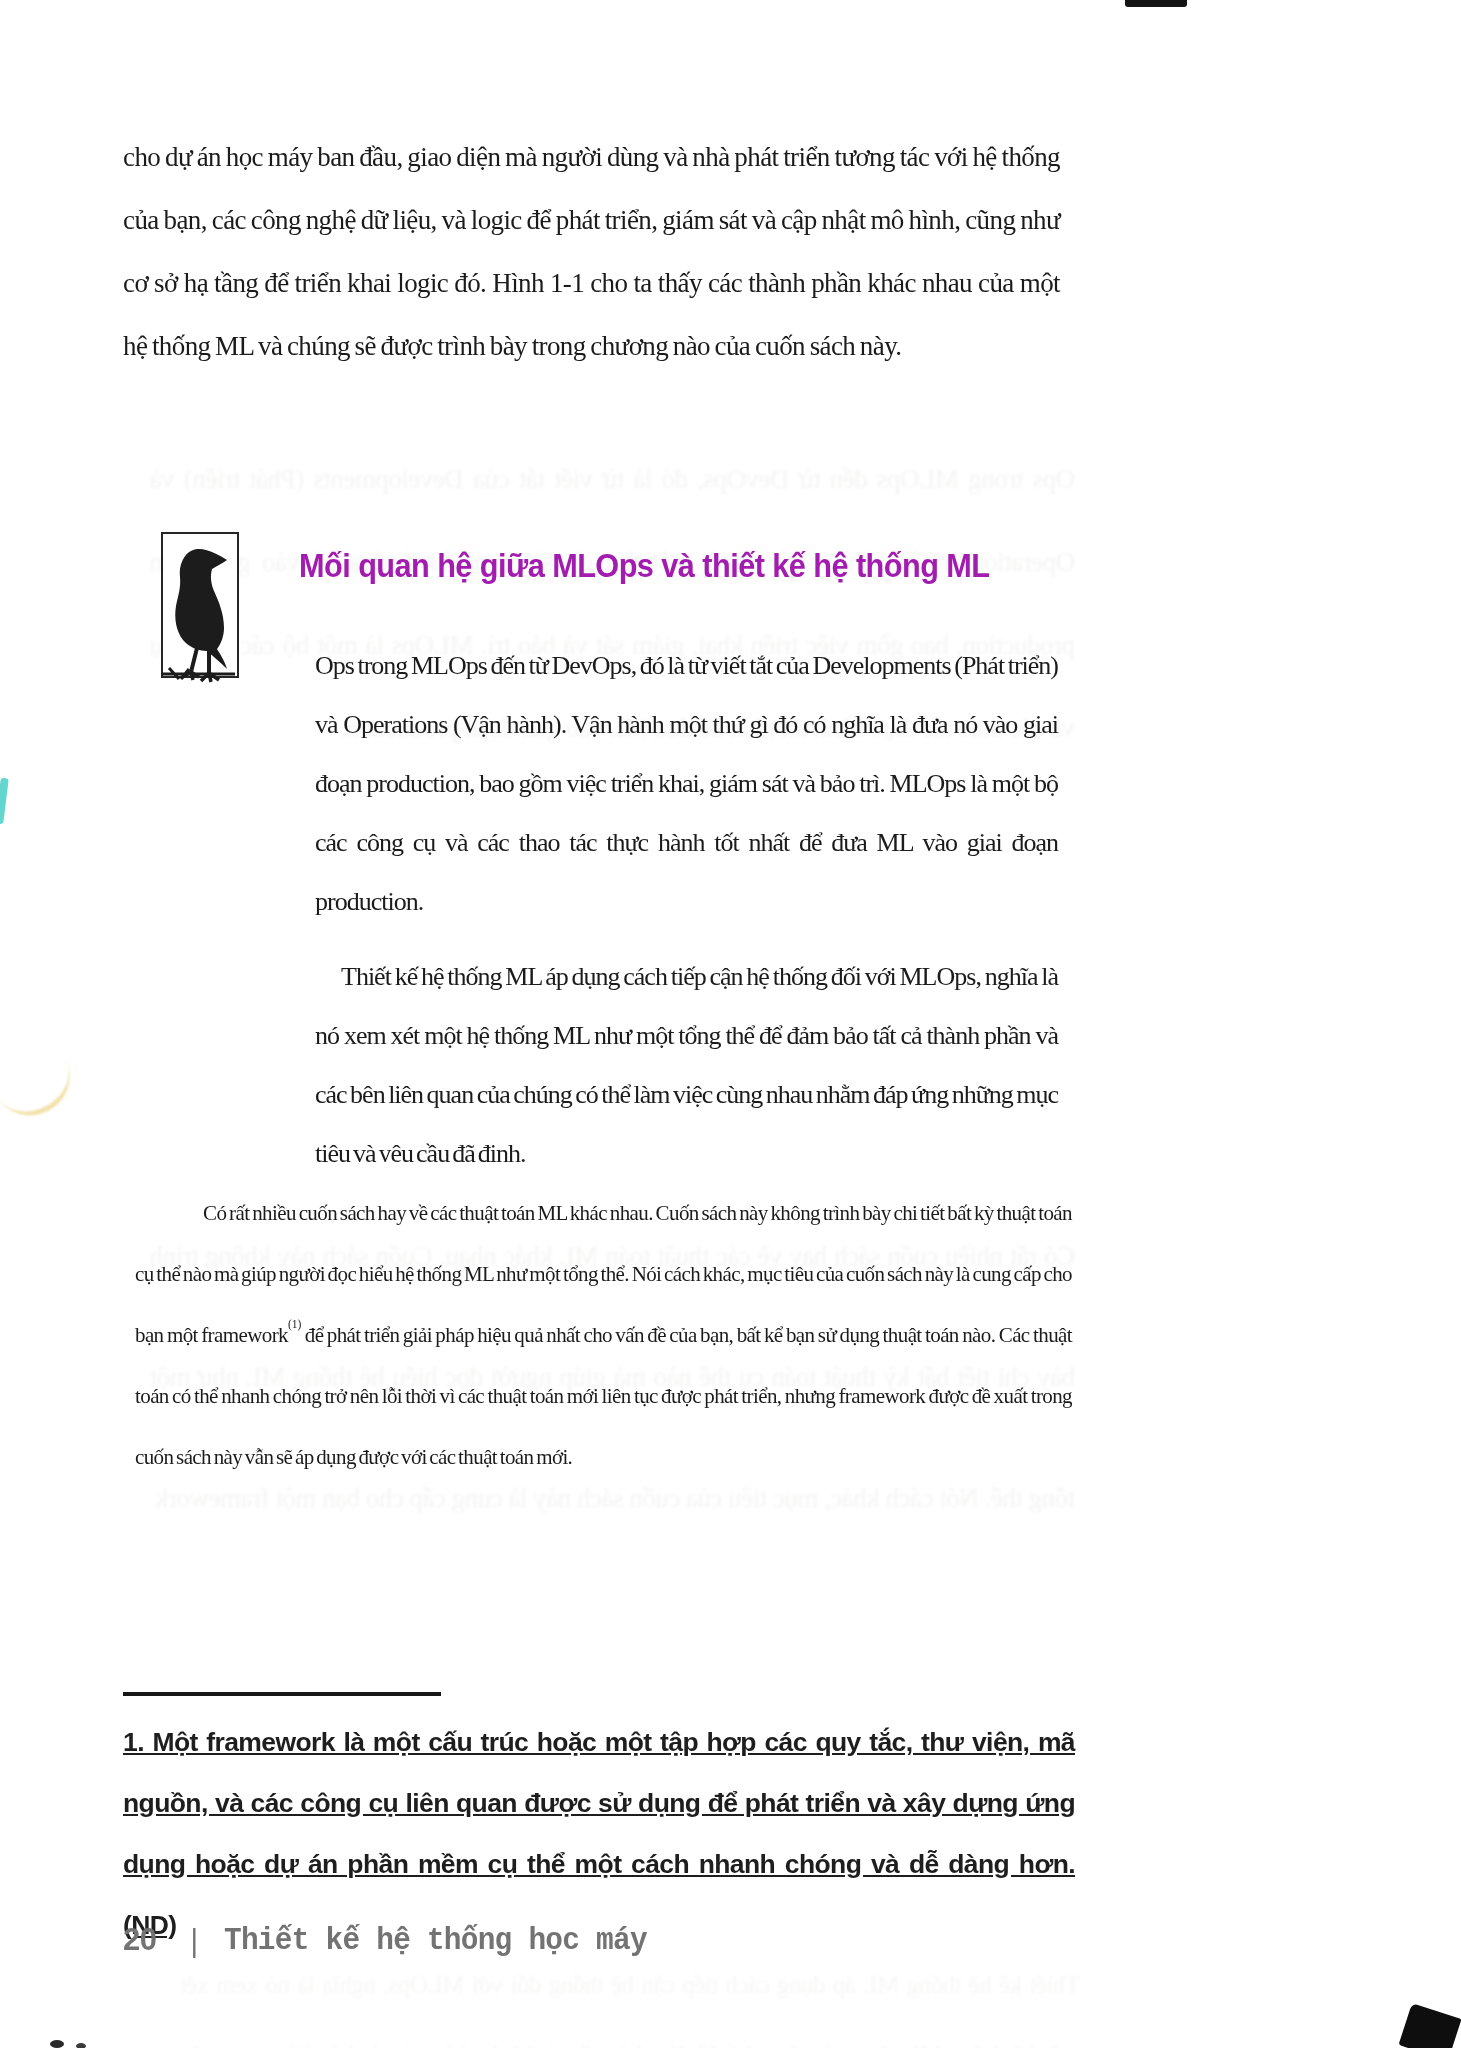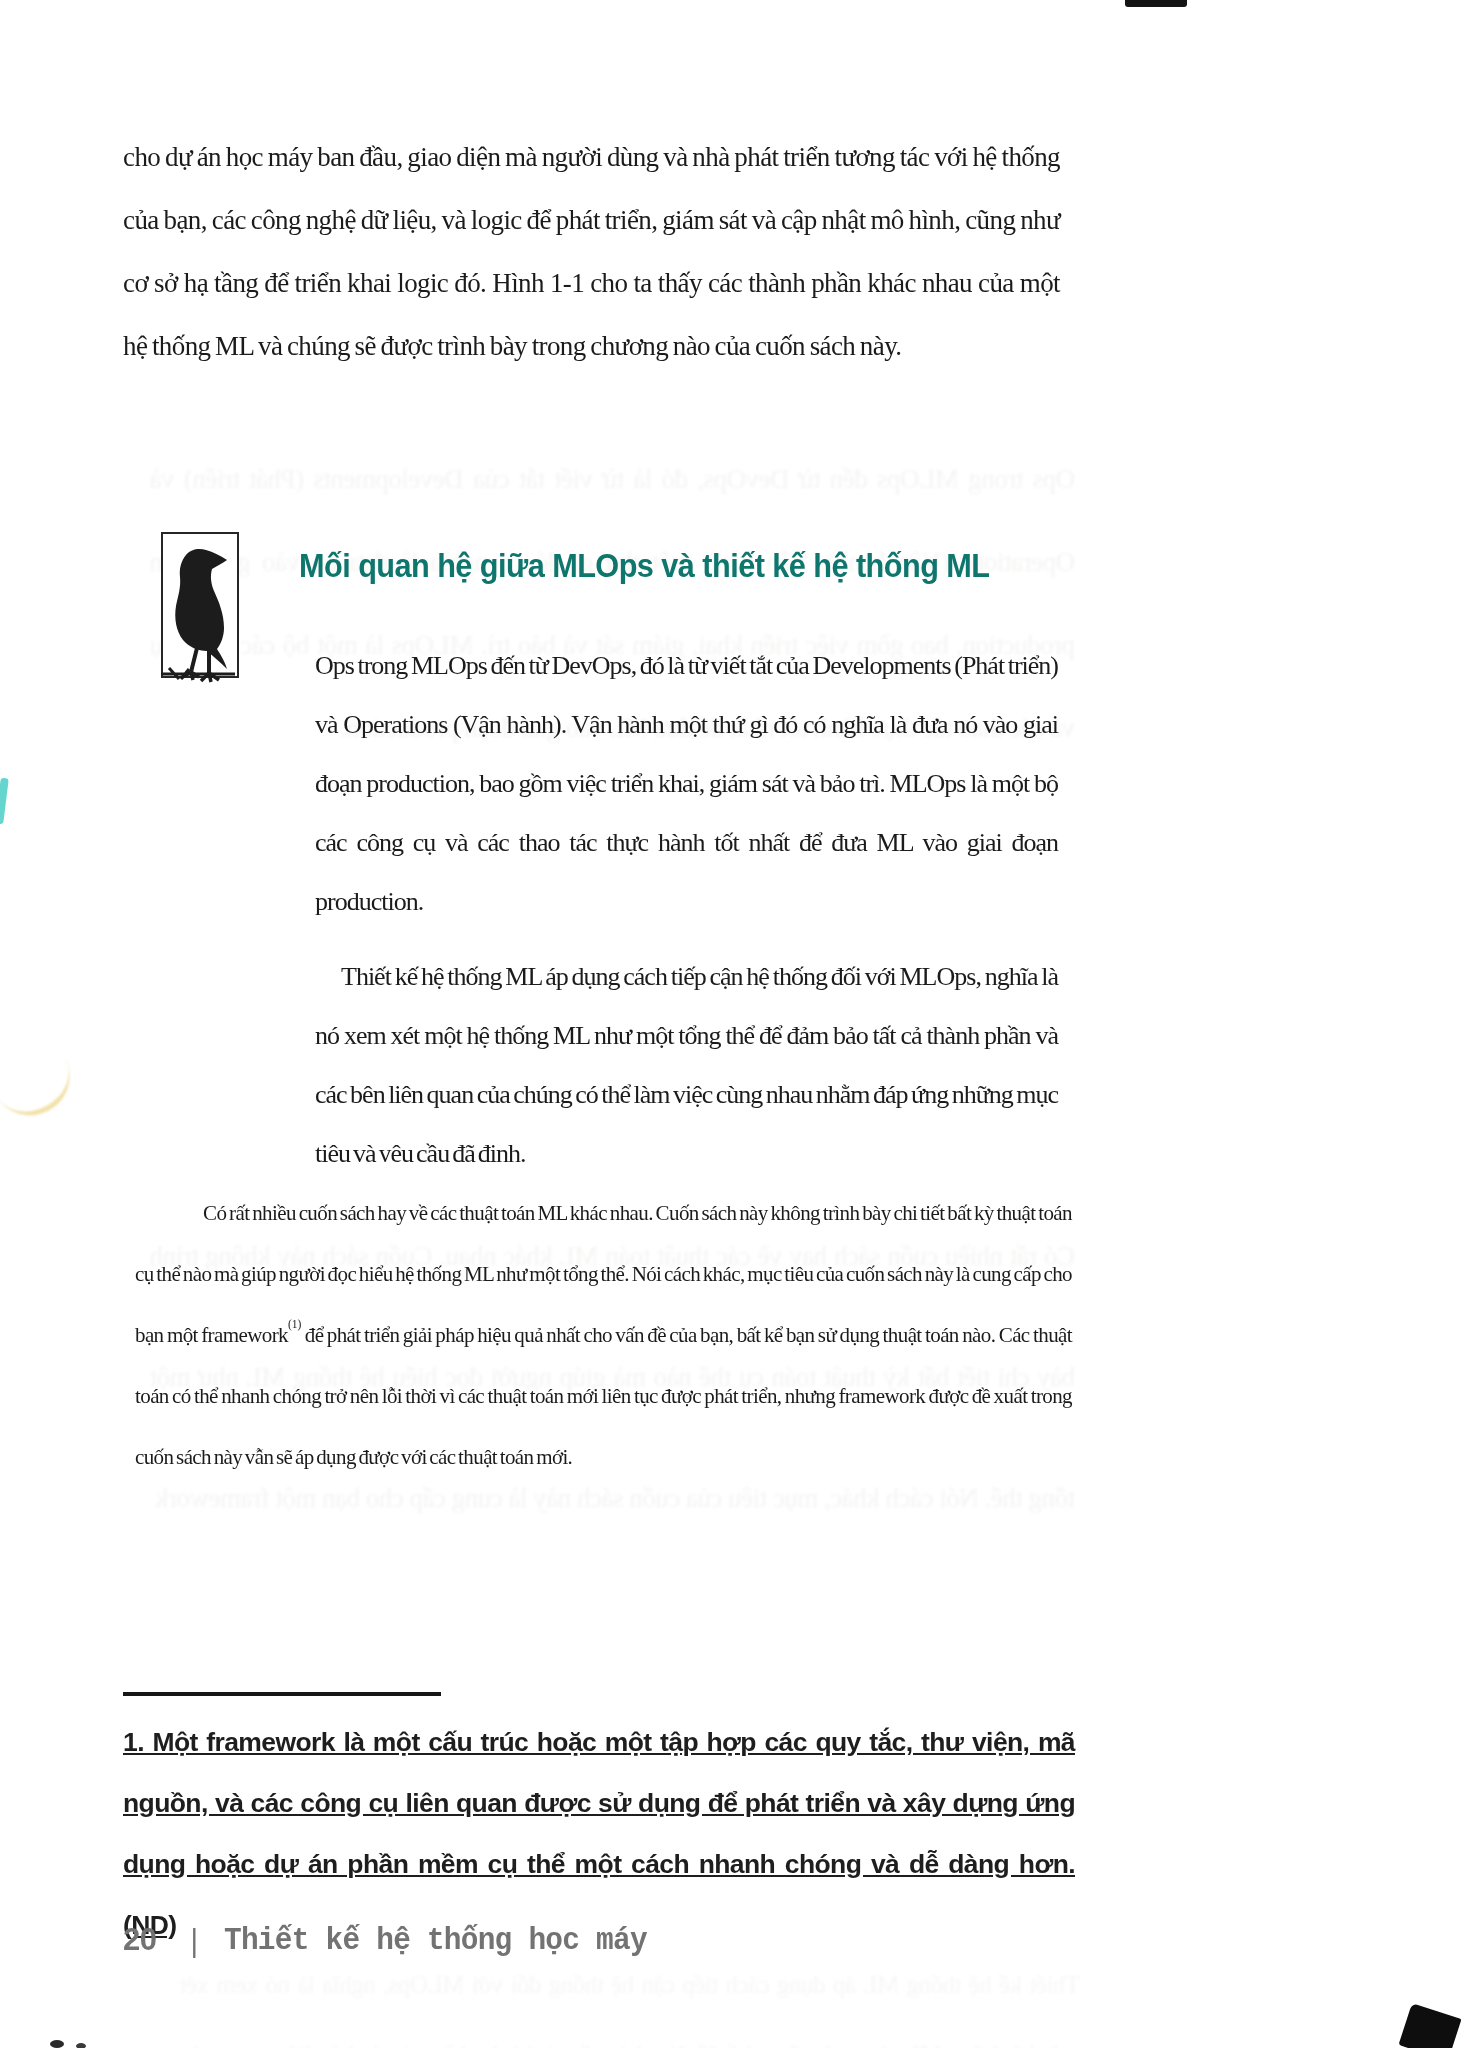--- a/index.html
+++ b/index.html
@@ -29,21 +29,21 @@
     border: 2px solid #262626;
     background: #fff;
     overflow: visible;
   }
   .note-icon-box svg { position: absolute; left: -4px; top: 2px; overflow: visible; }
   .note-content { margin-left: 176px; width: 775px; }
   .note-title {
     margin-top: 24px;
     font-family: "Liberation Sans", "DejaVu Sans", sans-serif;
     font-weight: bold; font-size: 33px; line-height: 40px;
-    letter-spacing: -0.6px; color: #0f766e;
+    letter-spacing: -0.6px; color: #a21caf;
     white-space: nowrap;
   }
   .note-title .squeeze { display: inline-block; transform: scaleX(0.93); transform-origin: left center; }
   .note-body {
     margin-top: 50px;
     font-size: 26px; line-height: 59px;
     letter-spacing: -1px; word-spacing: -2.5px;
     text-align: justify;
   }
   .note-body p { margin: 16px; }

